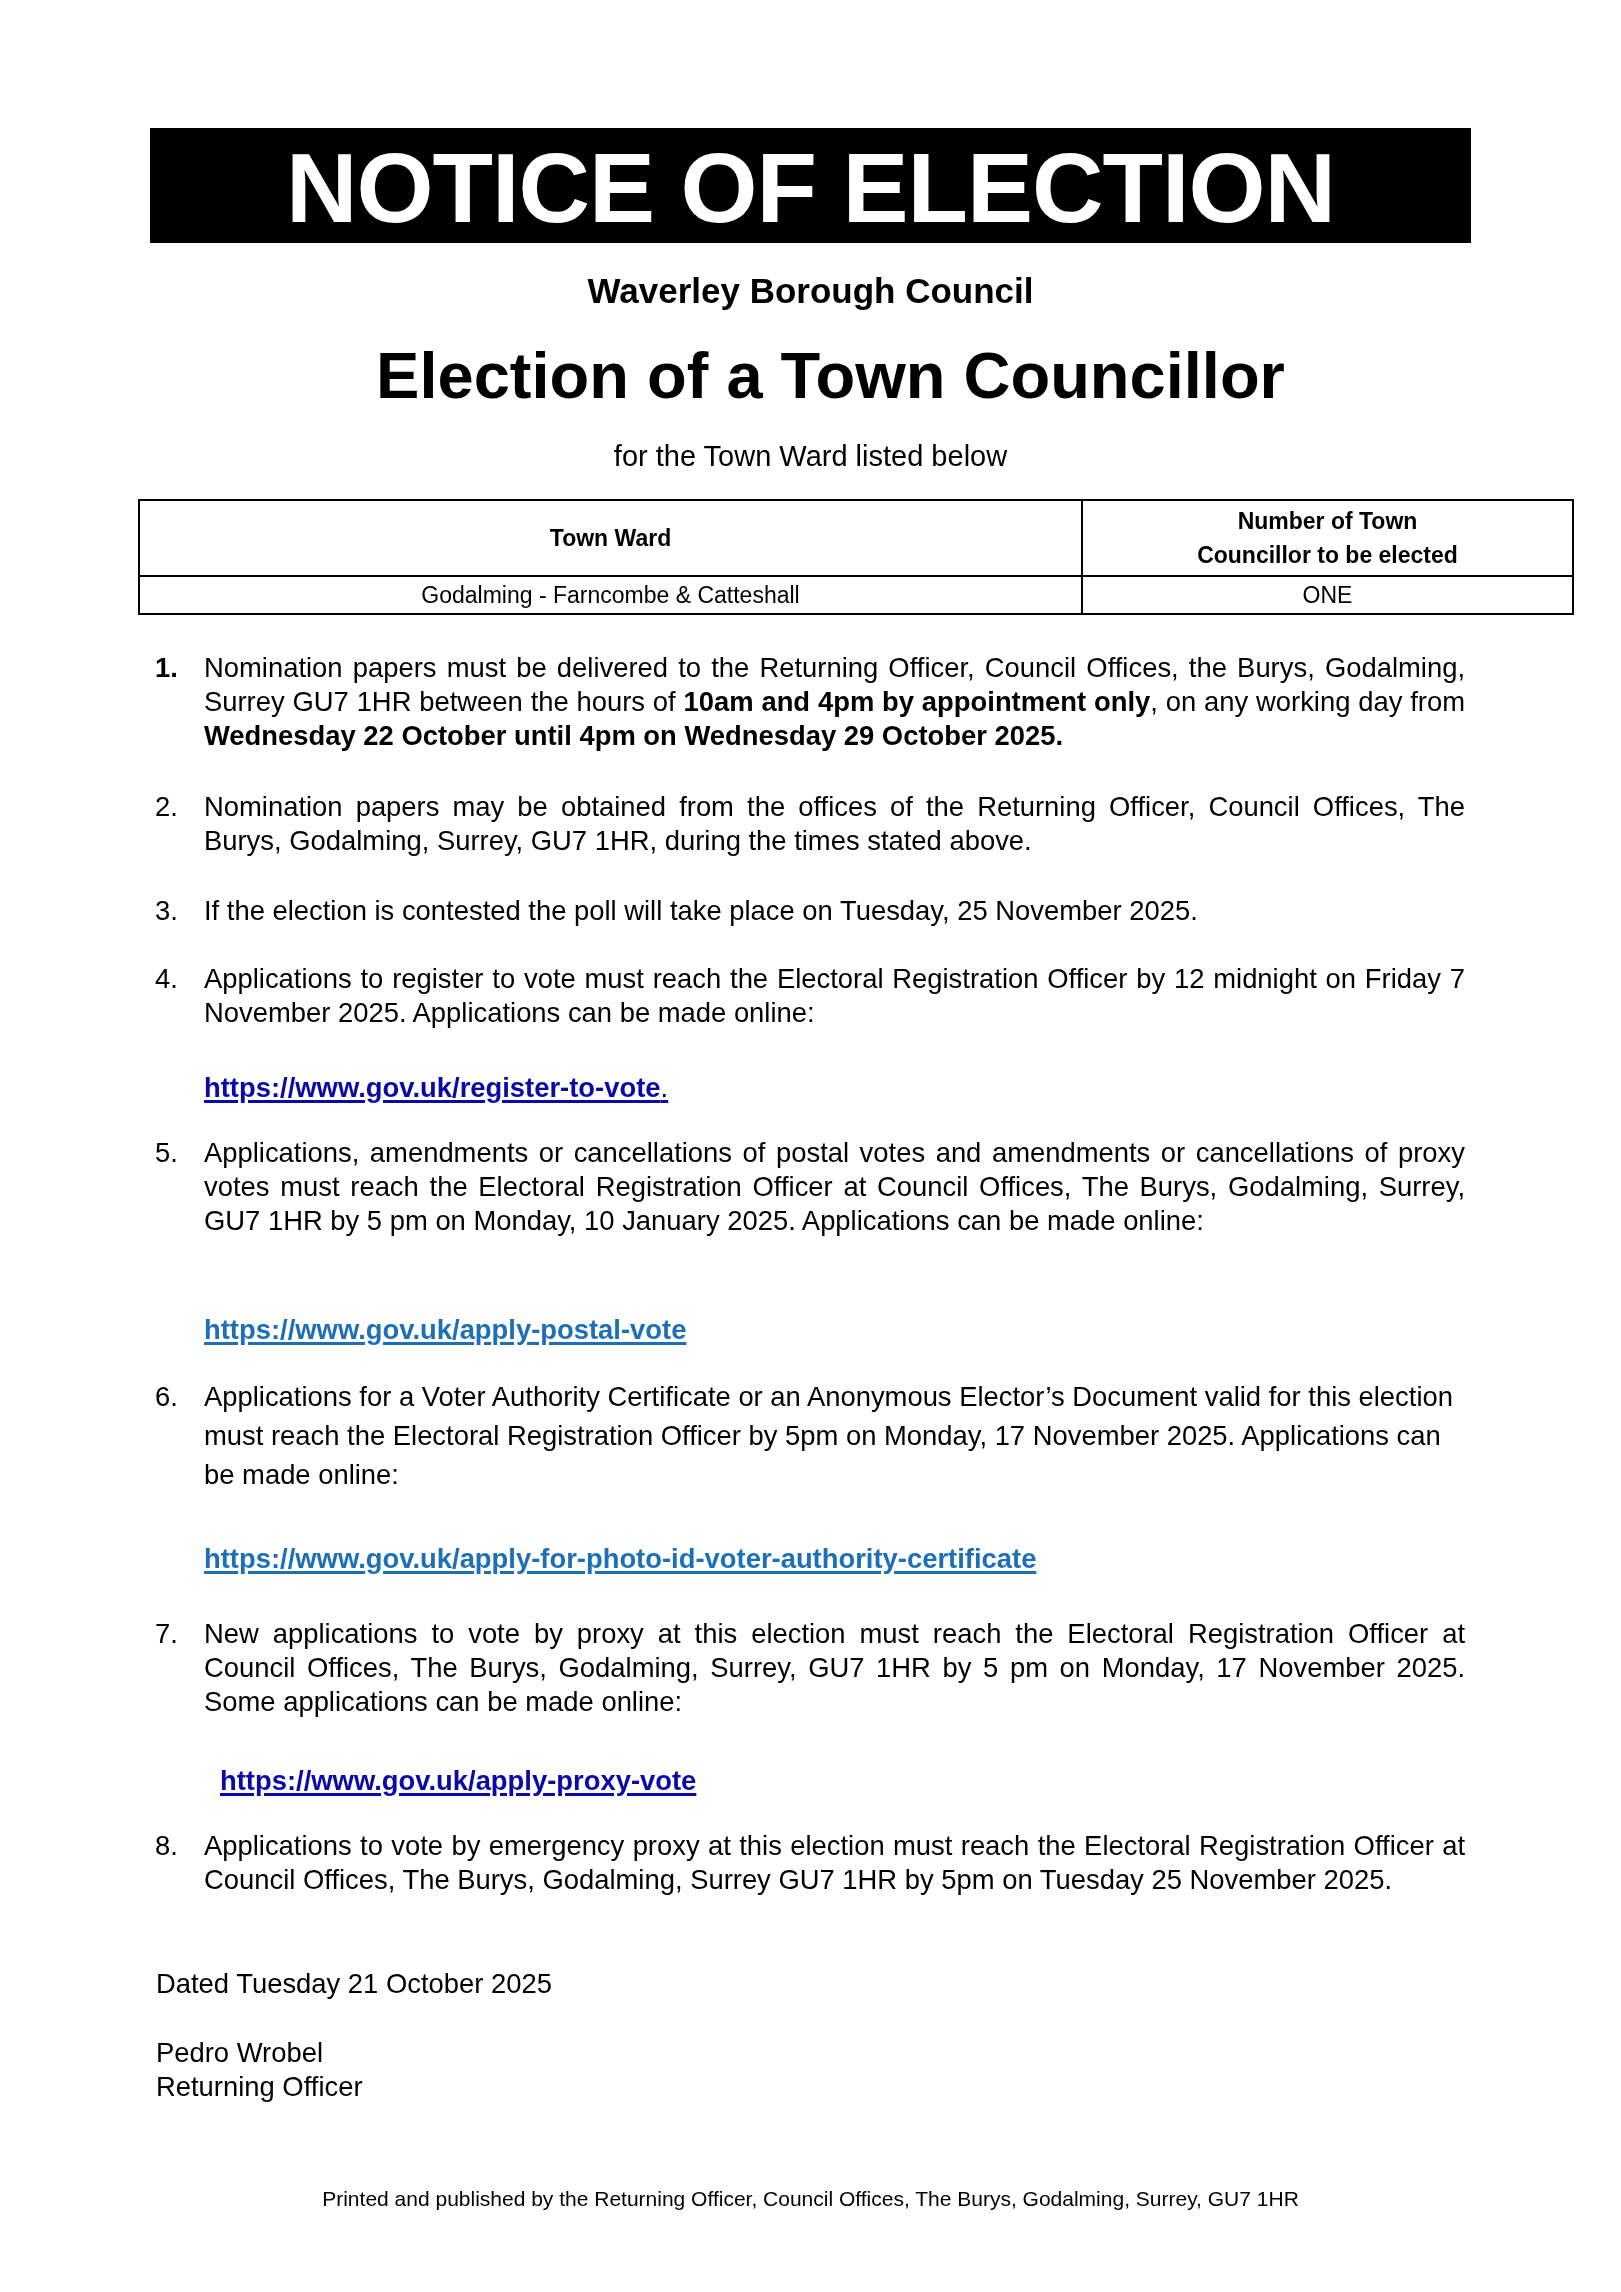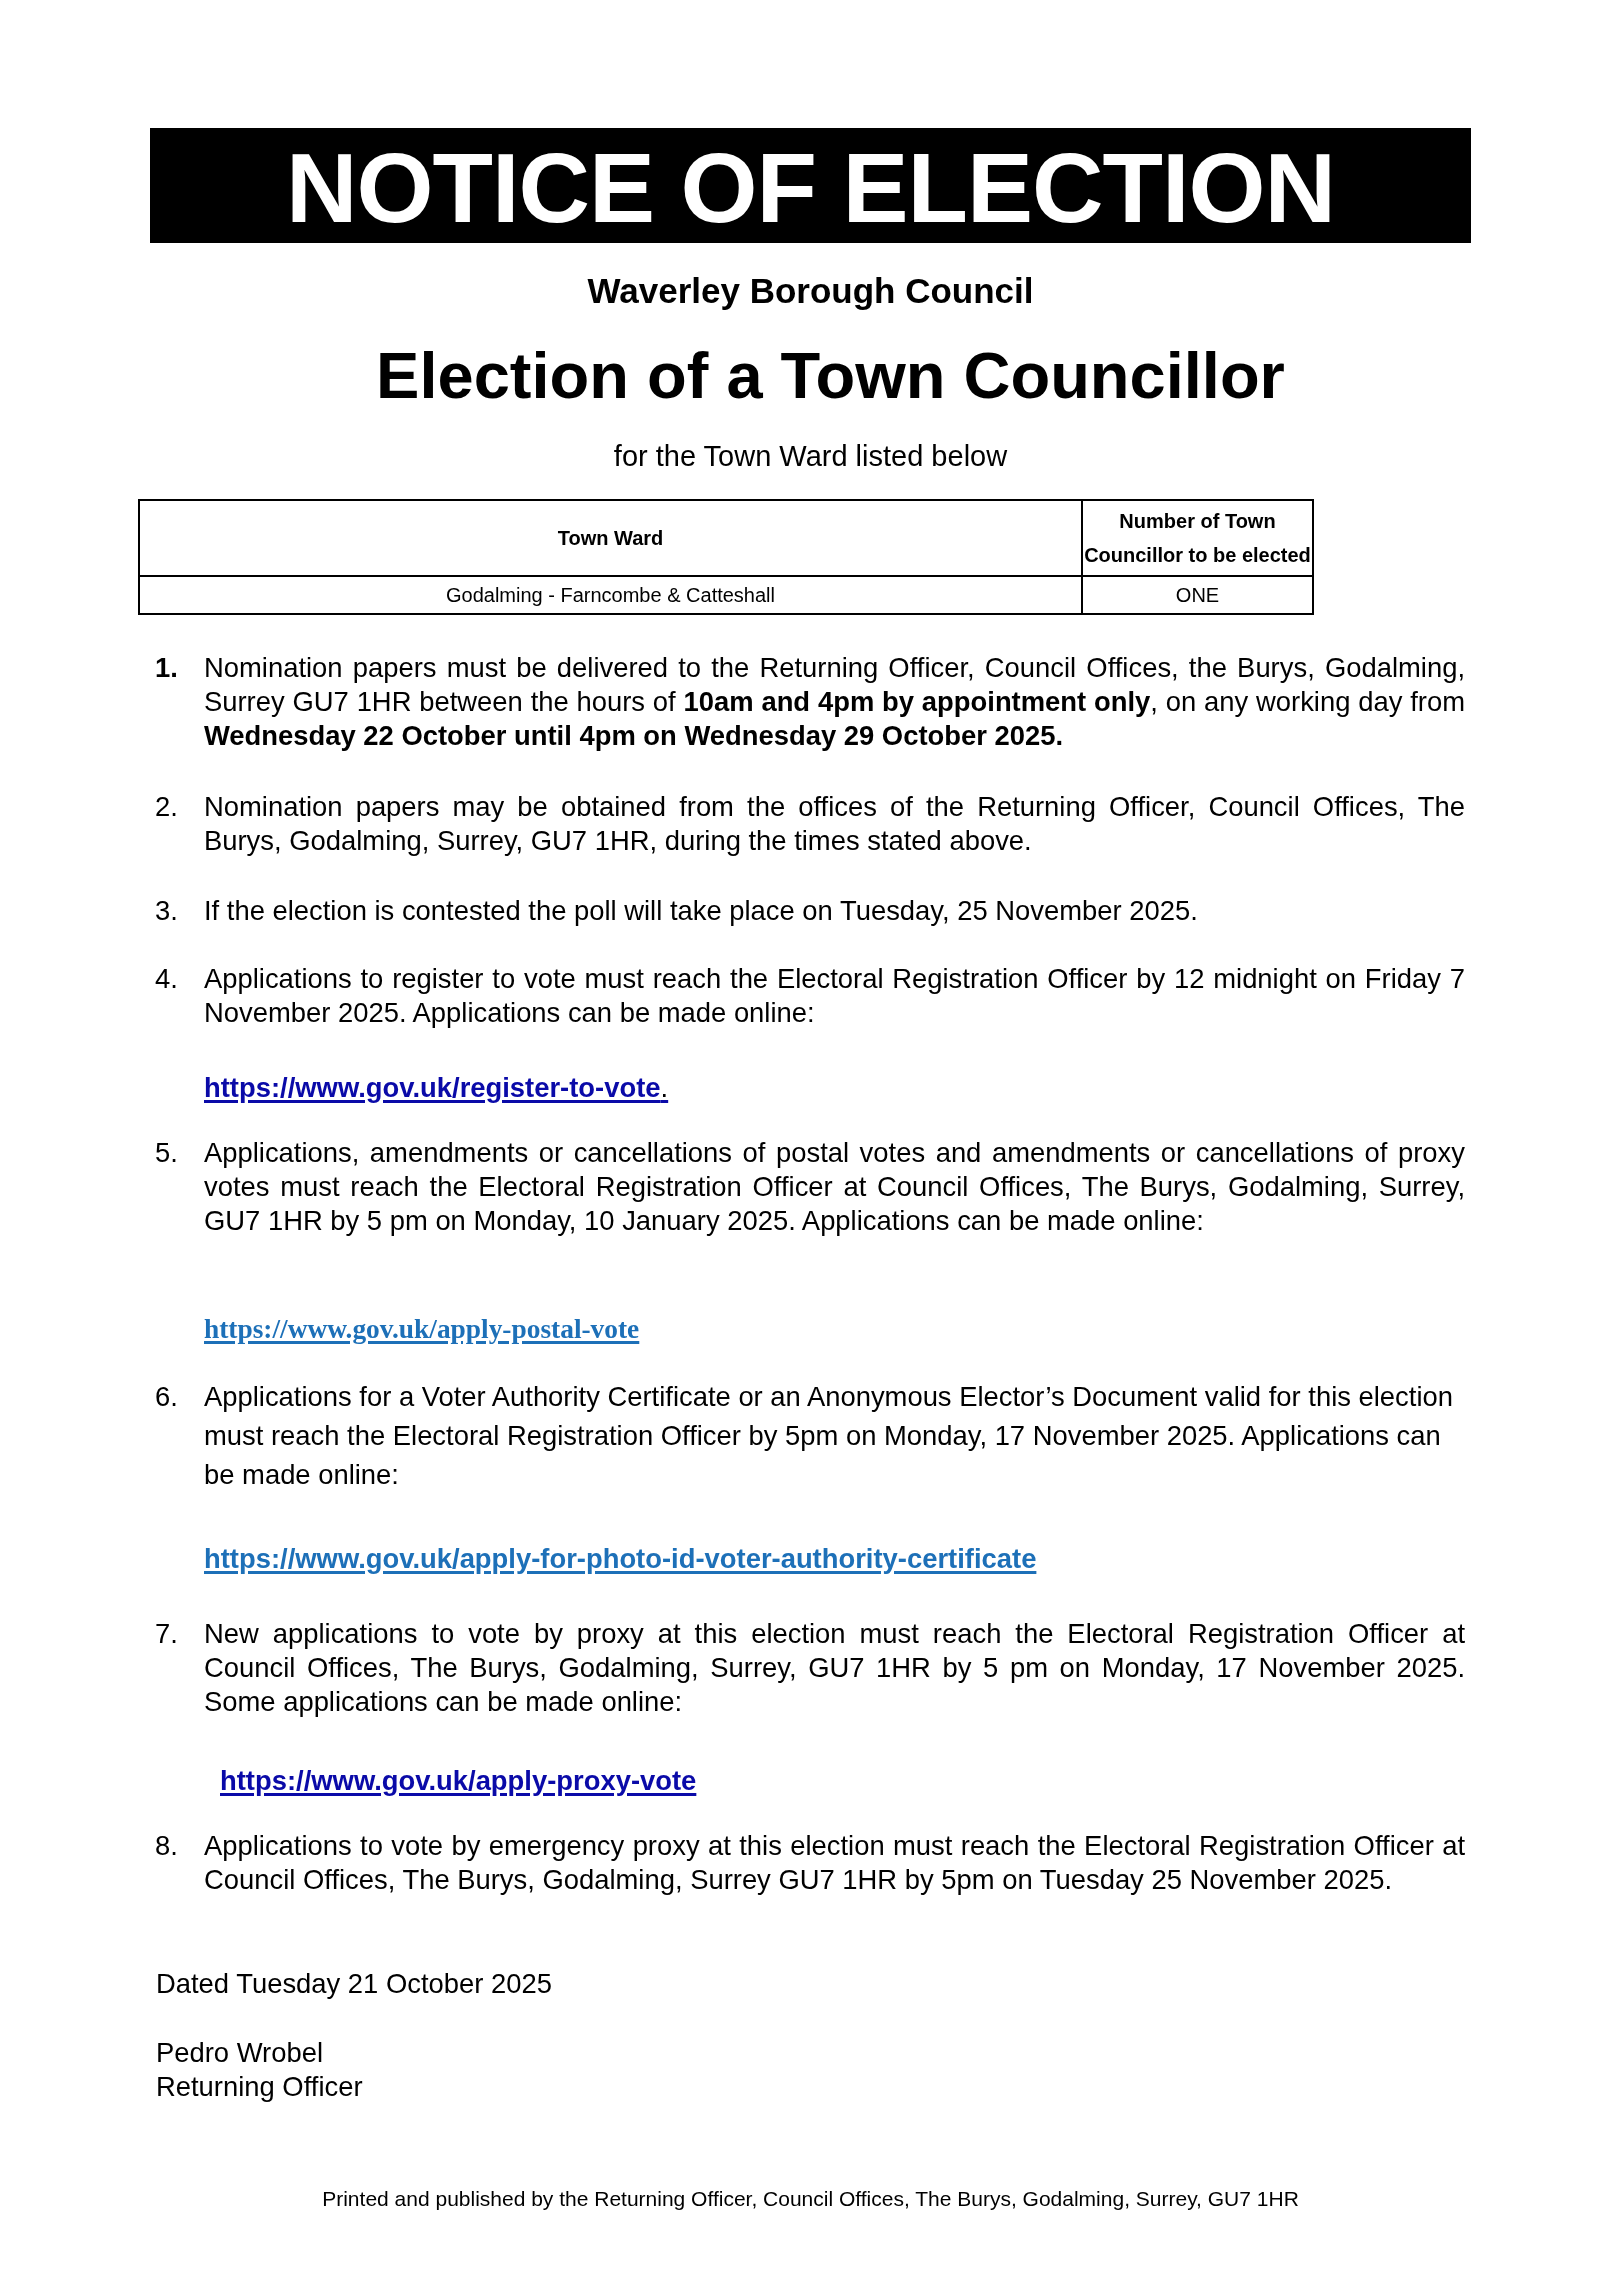--- a/index.html
+++ b/index.html
@@ -9,22 +9,22 @@
 
   .banner { left: 150px; top: 128px; width: 1321px; height: 115px; background: #000;
             display: flex; align-items: center; justify-content: center; }
   .banner-text { color: #fff; font-weight: bold; font-size: 99px; line-height: 1; letter-spacing: -1px;
                  margin-top: 3.9px; }
 
   .council { left: 0; width: 1621px; top: 271px; text-align: center; font-size: 35px; font-weight: bold; line-height: 39px; }
   .title { left: 0; width: 1621px; top: 340px; text-align: center; font-size: 65px; font-weight: bold; line-height: 71px; padding-left: 20px; }
   .subtitle { left: 0; width: 1621px; top: 439px; text-align: center; font-size: 29px; line-height: 35px; }
 
-  table.wards { position: absolute; left: 138px; top: 499px; width: 1176px; border-collapse: collapse;
-                border: 2.9px solid #000; font-size: 20px; }
+  table.wards { position: absolute; left: 138px; top: 499px; width: 1436px; border-collapse: collapse;
+                border: 2.9px solid #000; font-size: 23px; }
   table.wards th, table.wards td { border: 2px solid #000; text-align: center; padding: 0; }
   table.wards th { font-weight: bold; height: 74px; line-height: 34px; }
   table.wards td { height: 36px; line-height: 33px; margin-left: 37px; }
   table.wards .col1 { width: 941px; }
 
   .item { position: absolute; left: 155px; width: 1310px; font-size: 27.4px; line-height: 34px; }
   .item .num { position: absolute; left: 0; top: 0; }
   .item .num.bold { font-weight: bold; }
   .item .text { margin-left: 49px; text-align: justify; text-align-last: left; }
   .item .text b { font-weight: bold; }
@@ -89,21 +89,21 @@
   <div class="text">Applications to register to vote must reach the Electoral Registration Officer by 12 midnight on Friday 7 November 2025. Applications can be made online:</div>
 </div>
 <div class="link deep" style="top:1071px;">
   <a class="deep" style="color:inherit;">https://www.gov.uk/register-to-vote</a><span class="link-suffix">.</span>
 </div>
 
 <div class="item" style="top:1136px;">
   <span class="num">5.</span>
   <div class="text">Applications, amendments or cancellations of postal votes and amendments or cancellations of proxy votes must reach the Electoral Registration Officer at Council Offices, The Burys, Godalming, Surrey, GU7 1HR by 5 pm on Monday, 10 January 2025. Applications can be made online:</div>
 </div>
-<a class="link gov" style="top:1313px;font-family:Liberation Serif, serif;">https://www.gov.uk/apply-postal-vote</a>
+<a class="link gov" style="top:1313px;">https://www.gov.uk/apply-postal-vote</a>
 
 <div class="item loose" style="top:1377px;">
   <span class="num">6.</span>
   <div class="text">Applications for a Voter Authority Certificate or an Anonymous Elector’s Document valid for this election must reach the Electoral Registration Officer by 5pm on Monday, 17 November 2025. Applications can be made online:</div>
 </div>
 <a class="link gov" style="top:1542px;">https://www.gov.uk/apply-for-photo-id-voter-authority-certificate</a>
 
 <div class="item" style="top:1617px;">
   <span class="num">7.</span>
   <div class="text">New applications to vote by proxy at this election must reach the Electoral Registration Officer at Council Offices, The Burys, Godalming, Surrey, GU7 1HR by 5 pm on Monday, 17 November 2025. Some applications can be made online:</div>

